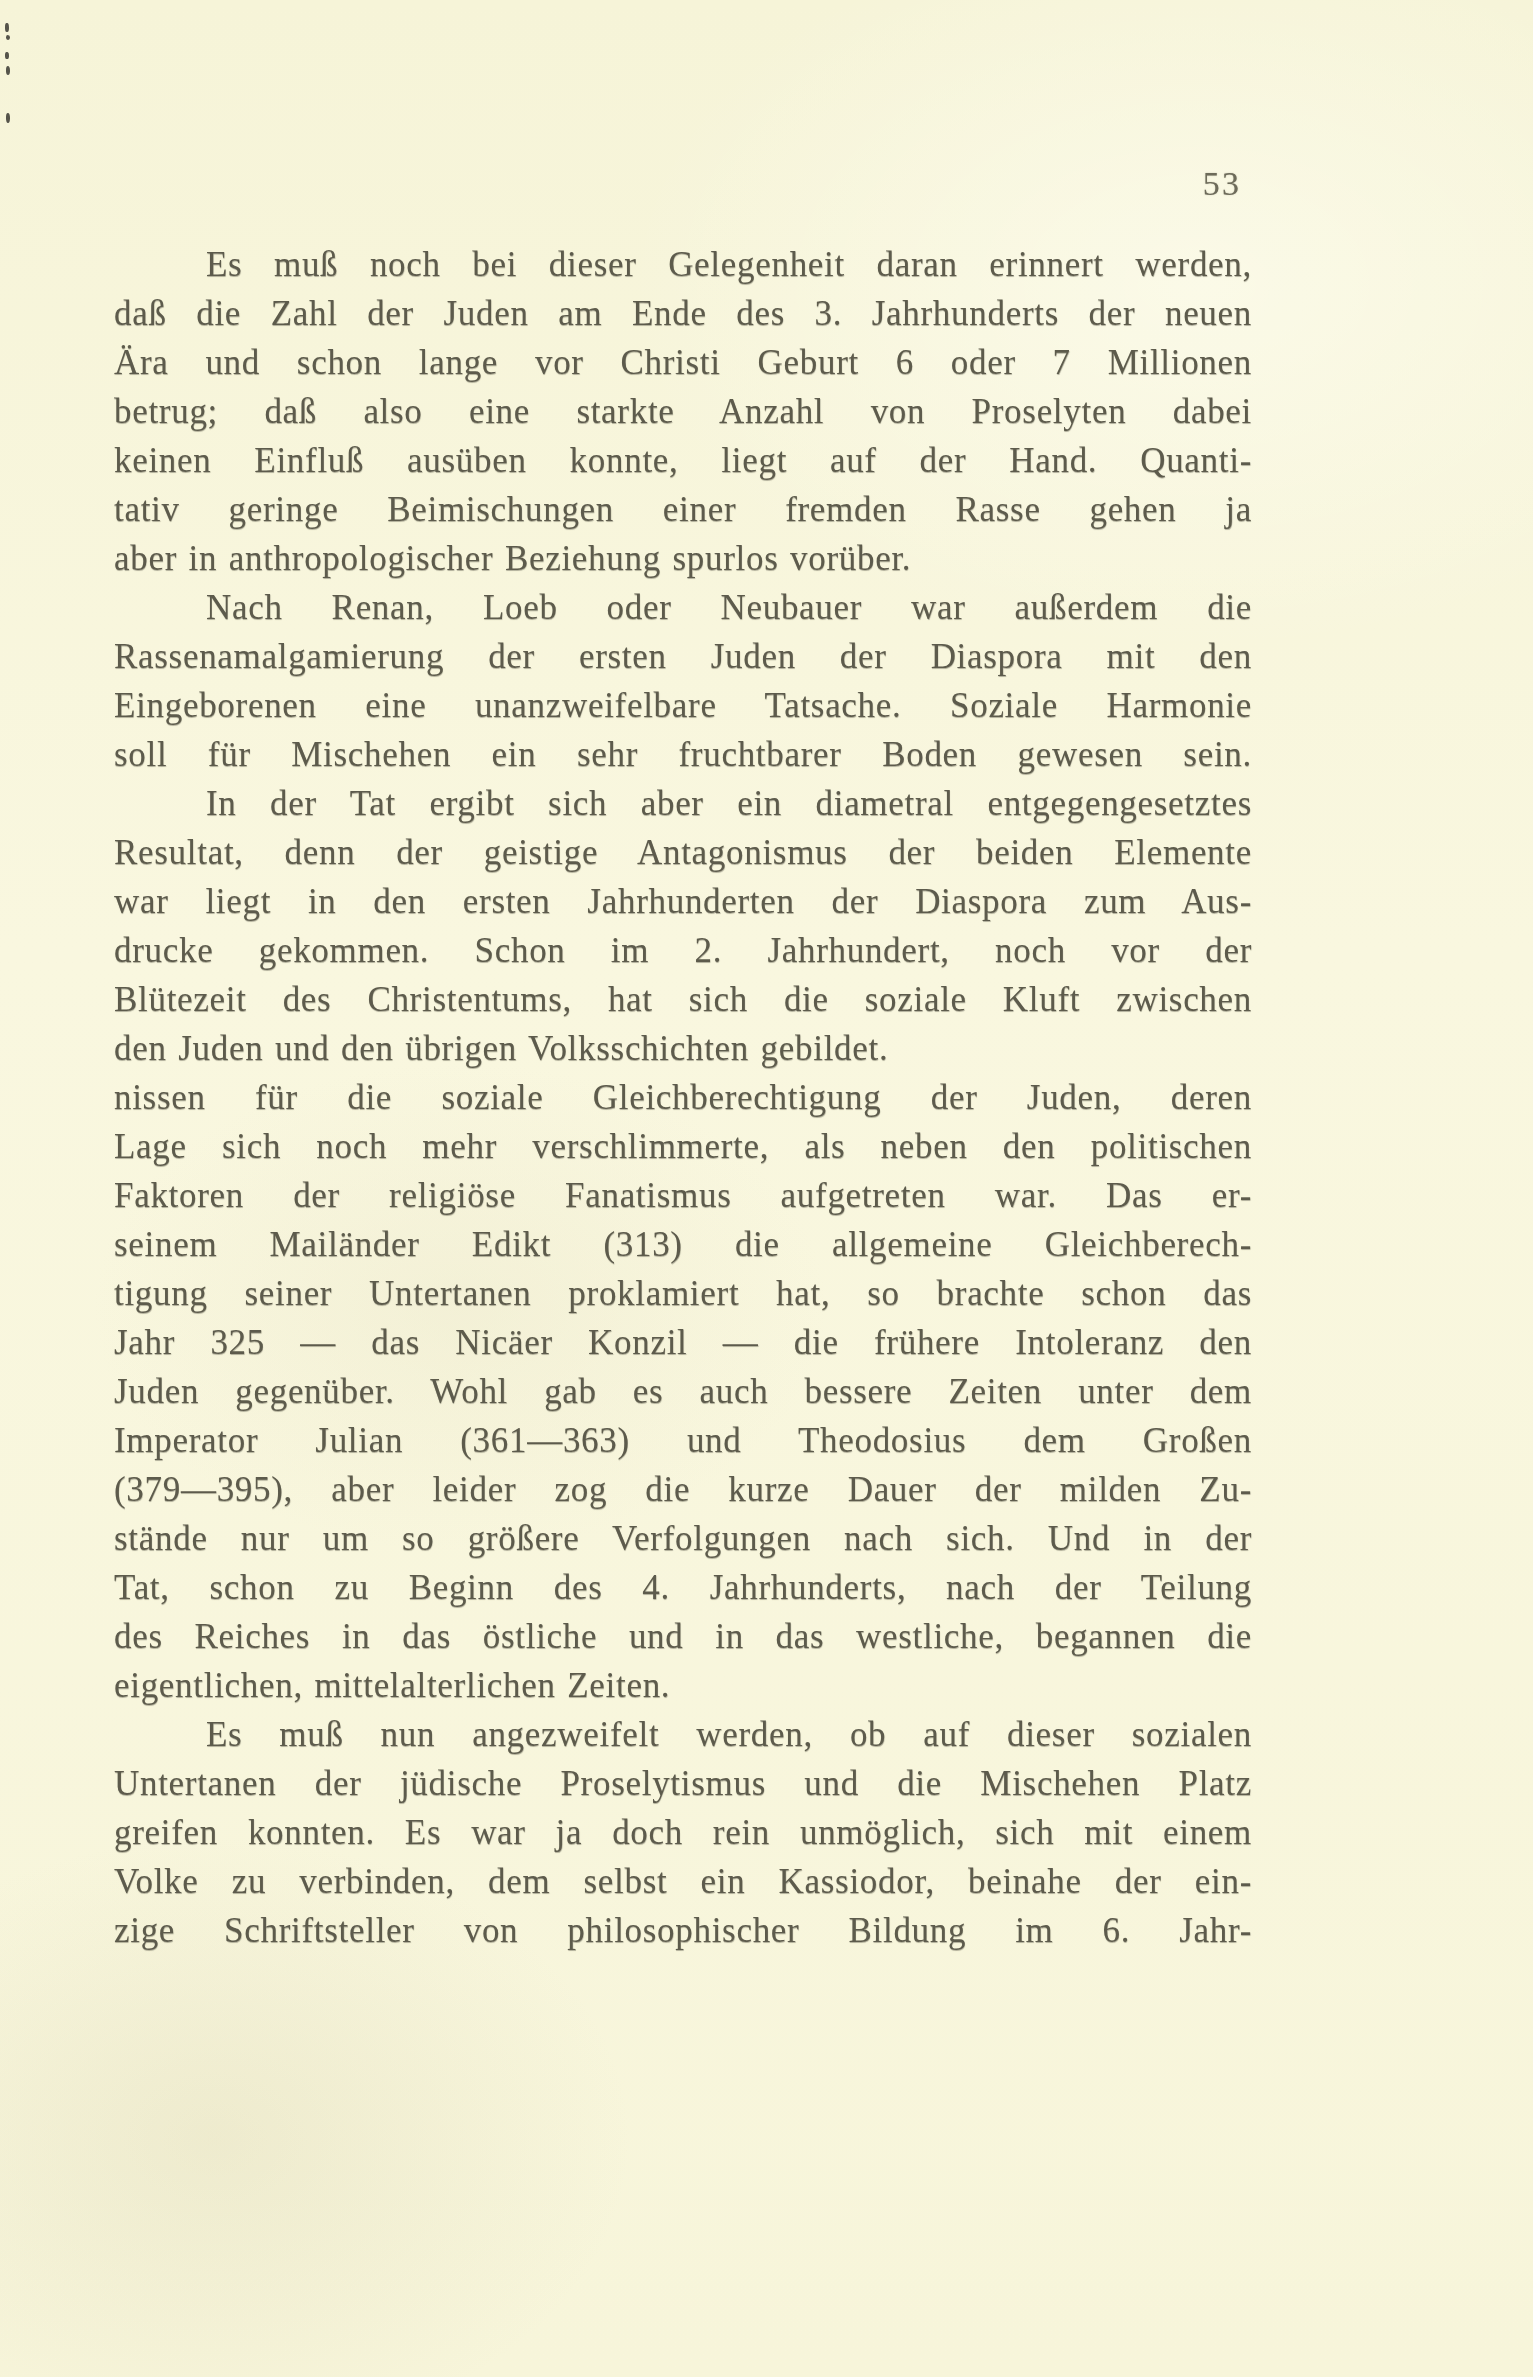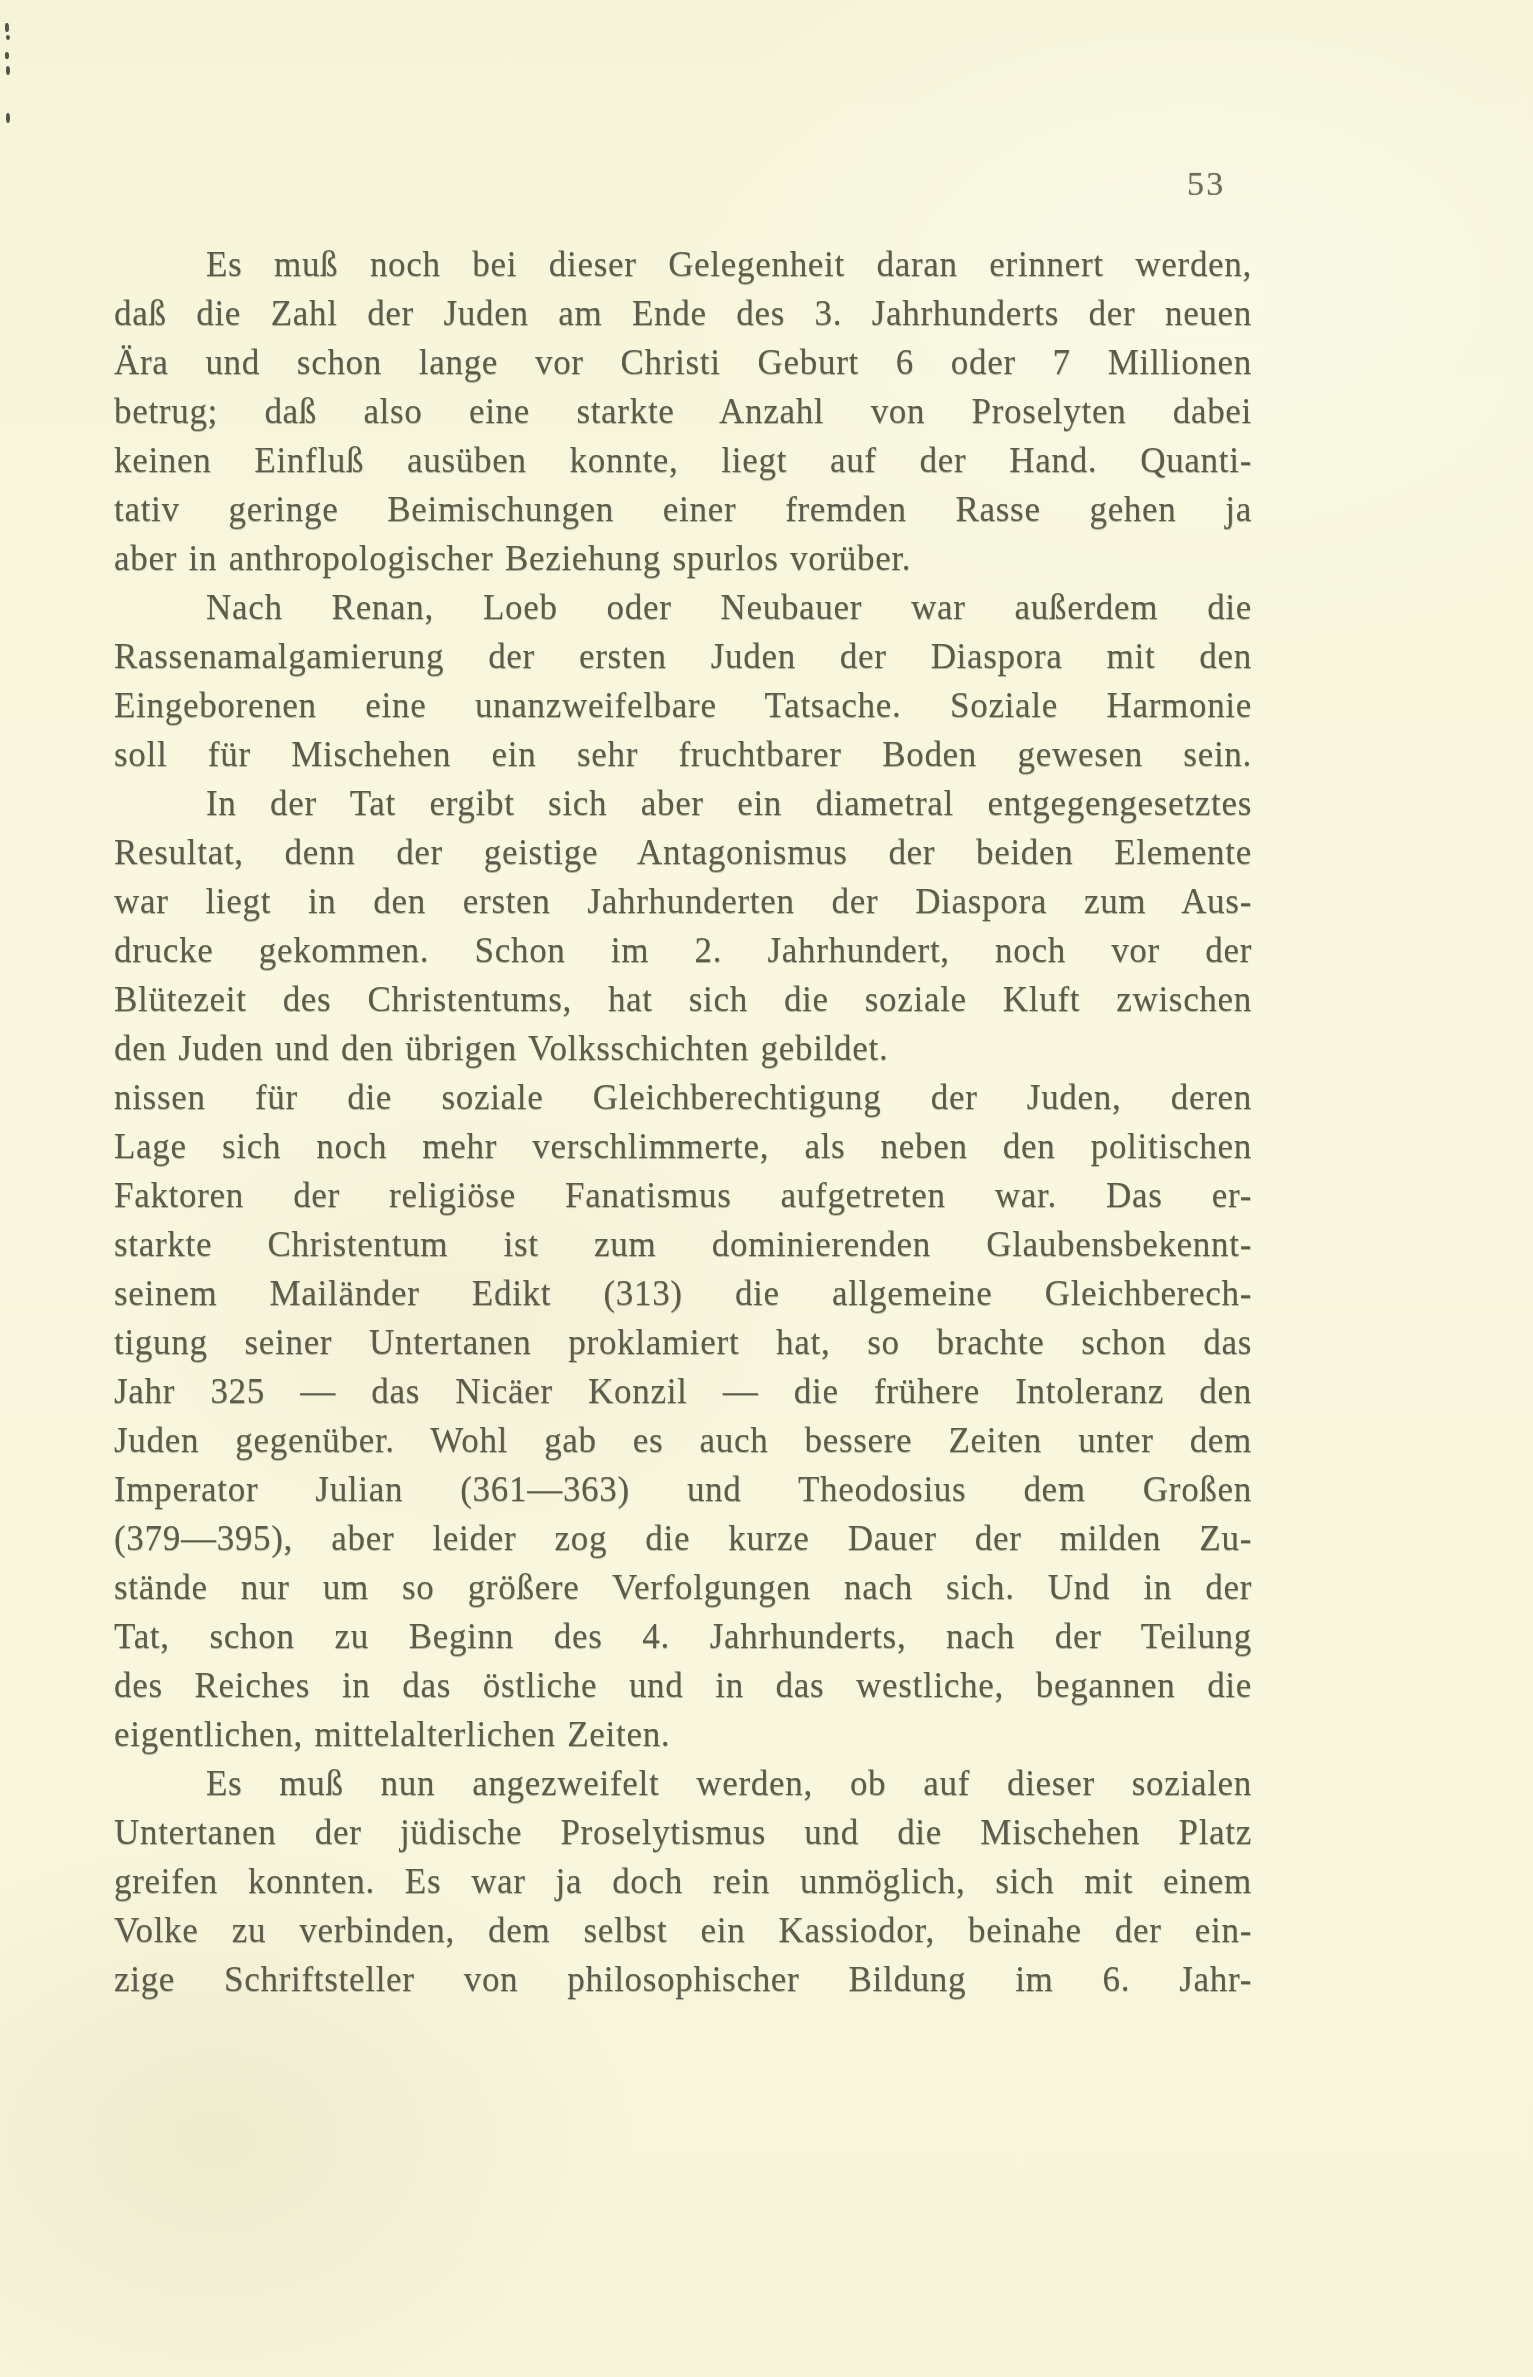--- a/index.html
+++ b/index.html
@@ -37,21 +37,21 @@
   .speck {
     position: absolute;
     background: #55544a;
     border-radius: 45% 55% 50% 50%;
   }
   .page-number {
     position: absolute;
     top: 165px;
     left: 1187px;
     width: 70px;
-    text-align: left;
+    text-align: center;
     font-size: 34px;
     letter-spacing: 2.3px;
     color: #6d6b5a;
     text-shadow: 0 0 1.2px rgba(109,107,90,0.5);
   }
   .text-block {
     position: absolute;
     left: 114px;
     top: 240px;
     width: 1138px;
@@ -114,21 +114,20 @@
       <div class="line">war liegt in den ersten Jahrhunderten der Diaspora zum Aus-</div>
       <div class="line">drucke gekommen.  Schon im 2. Jahrhundert, noch vor der</div>
       <div class="line">Blütezeit des Christentums, hat sich die soziale Kluft zwischen</div>
       <div class="line pfinal">den Juden und den übrigen Volksschichten gebildet.</div>
     </div>
 
     <div class="paragraph">
       <div class="line">nissen für die soziale Gleichberechtigung der Juden, deren</div>
       <div class="line">Lage sich noch mehr verschlimmerte, als neben den politischen</div>
       <div class="line">Faktoren der religiöse Fanatismus aufgetreten war.  Das er-</div>
-      <div class="line">starkte Christentum ist zum dominierenden Glaubensbekennt-</div>
       <div class="line">seinem Mailänder Edikt (313) die allgemeine Gleichberech-</div>
       <div class="line">tigung seiner Untertanen proklamiert hat, so brachte schon das</div>
       <div class="line">Jahr 325 — das Nicäer Konzil — die frühere Intoleranz den</div>
       <div class="line">Juden gegenüber.  Wohl gab es auch bessere Zeiten unter dem</div>
       <div class="line">Imperator Julian (361—363)  und Theodosius dem Großen</div>
       <div class="line">(379—395), aber leider zog die kurze Dauer der milden Zu-</div>
       <div class="line">stände nur um so größere Verfolgungen nach sich.  Und in der</div>
       <div class="line">Tat, schon zu Beginn des 4. Jahrhunderts, nach der Teilung</div>
       <div class="line">des Reiches in das östliche und in das westliche, begannen die</div>
       <div class="line pfinal">eigentlichen, mittelalterlichen Zeiten.</div>

